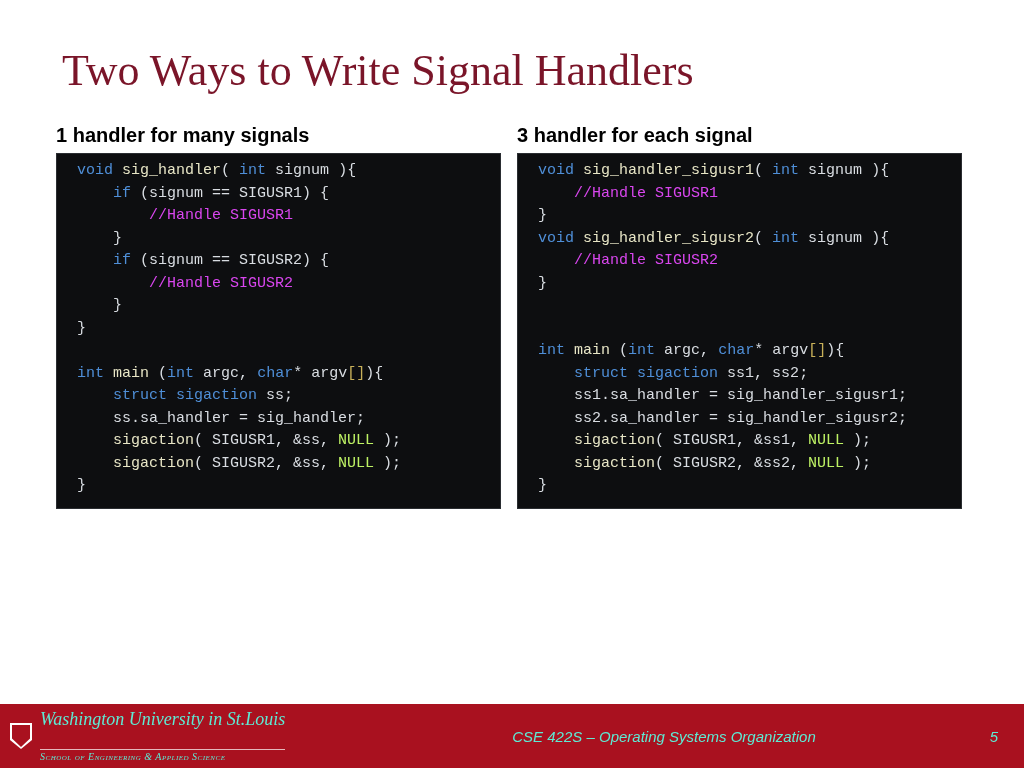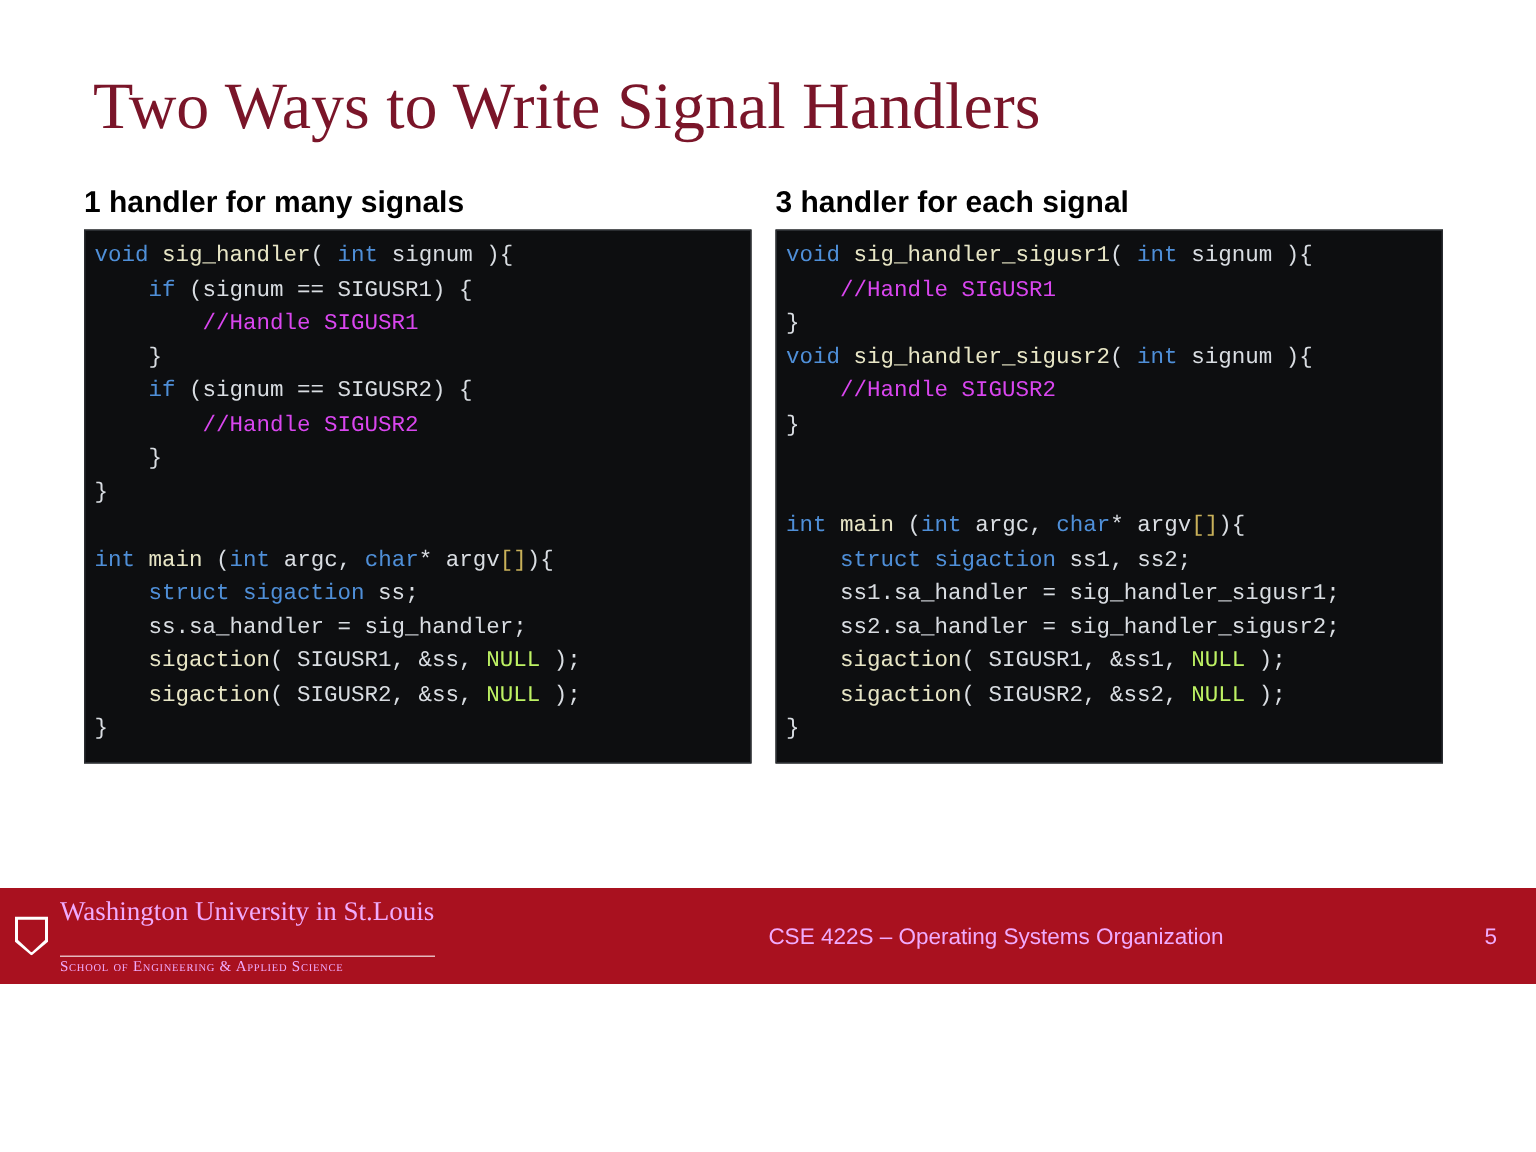--- a/index.html
+++ b/index.html
@@ -1,49 +1,50 @@
 <!DOCTYPE html>
 <html><head>
 <meta charset="utf-8">
 <style>
   * { margin: 0; padding: 0; box-sizing: border-box; }
   html, body { width: 1024px; height: 768px; overflow: hidden; font-family: Verdana, Geneva, sans-serif; background: #fff; color: #000; }
-  .slide { width: 1024px; height: 656px; position: relative; }
+  .slide { width: 1024px; height: 768px; position: relative; }
   .title { font-family: Georgia, 'Times New Roman', serif; font-size: 44px; color: #7a1529; padding: 45px 0 0 62px; font-weight: normal; }
   .cols { display: flex; gap: 16px; padding: 28px 62px 0 56px; }
   .col { flex: 1; }
   .subhead { font-weight: bold; font-size: 20px; line-height: 1.15; margin-bottom: 6px; font-family: Verdana, Geneva, sans-serif; }
   .code {
     background: #0d0e10;
     color: #d9dde2;
     font-family: Consolas, 'Courier New', monospace;
     font-size: 15px;
     line-height: 1.5;
-    padding: 6px 8px 10px 6px;
+    padding: 6px 8px 10px 20px;
     white-space: pre;
     min-height: 332px;
     border: 1px solid #2a2d31;
   }
   .kw { color: #4f8fd8; }
   .ty { color: #4f8fd8; }
   .fn { color: #e8e6c6; }
   .id { color: #d9dde2; }
   .pn { color: #d9dde2; }
   .br { color: #c9b15a; }
   .cm { color: #d946ef; }
   .lit { color: #bef264; }
   .caption { padding: 18px 62px 0 56px; font-size: 22px; line-height: 1.2; font-family: Verdana, Geneva, sans-serif; }
   .footer {
     position: absolute; left: 0; right: 0; bottom: 0;
     height: 64px;
     background: #a9111f;
-    color: #f0abfc;
+    color: #5eead4;
     display: flex; align-items: center;
     padding: 0 26px 0 10px;
     font-size: 15px;
+    font-style: italic;
   }
   .uni {
     display: flex; align-items: center; gap: 8px;
     flex: 0 0 360px;
   }
   .shield {
     width: 22px; height: 26px;
     background: #fff;
     clip-path: polygon(0 0, 100% 0, 100% 65%, 50% 100%, 0 65%);
     position: relative;

